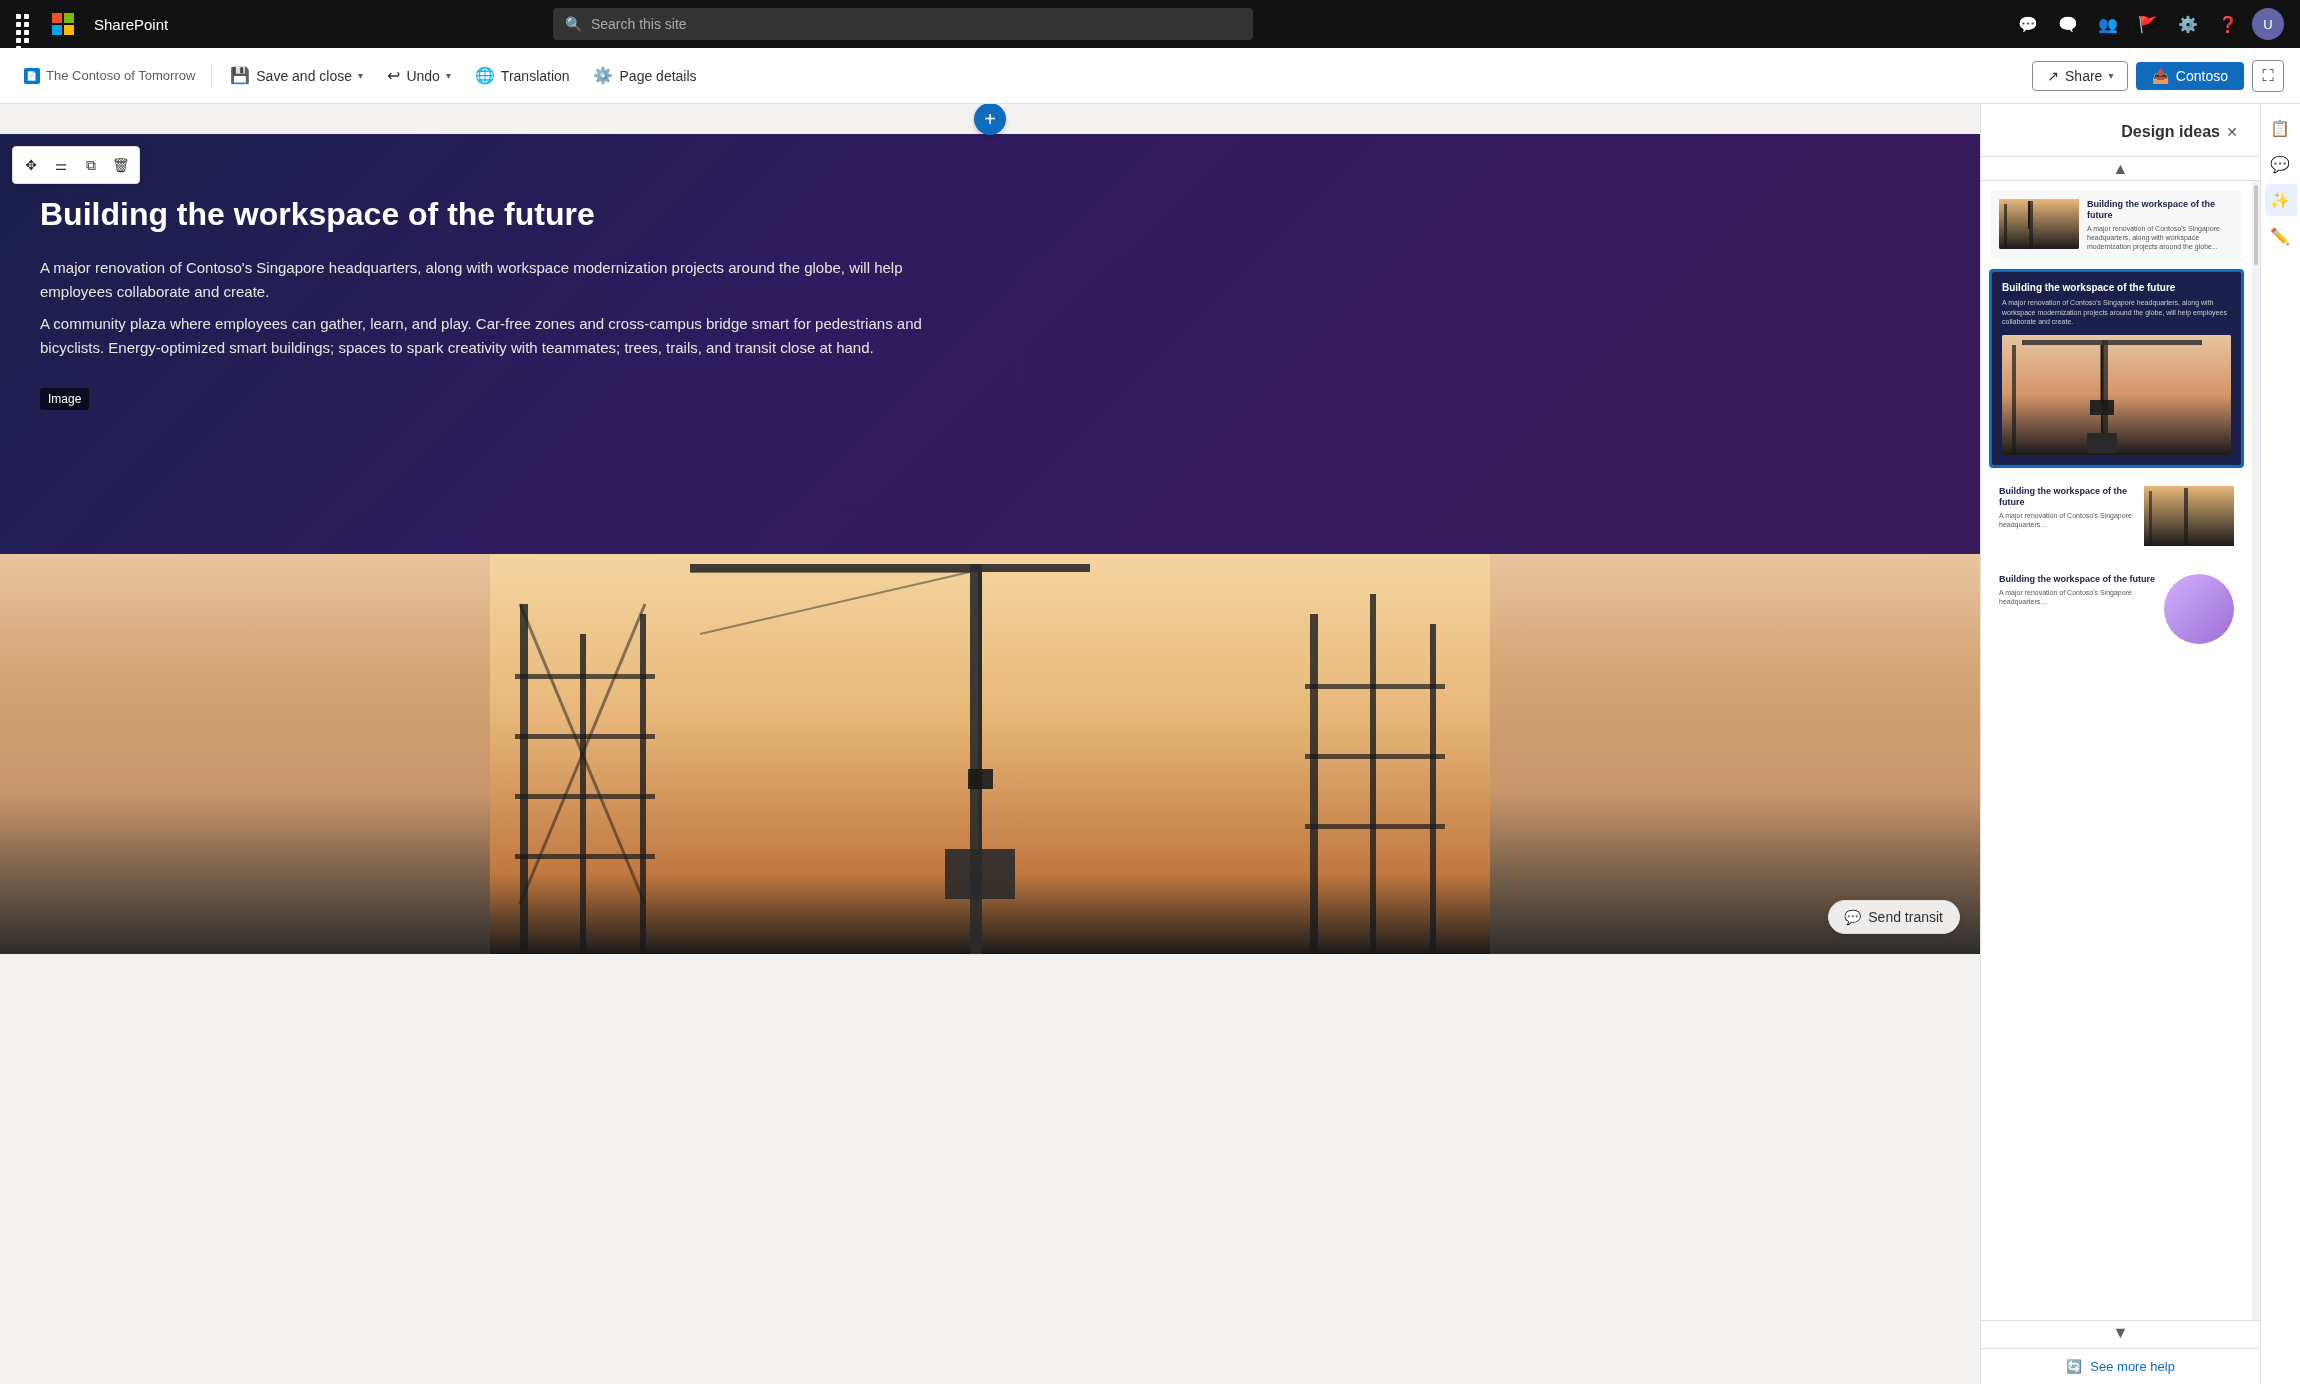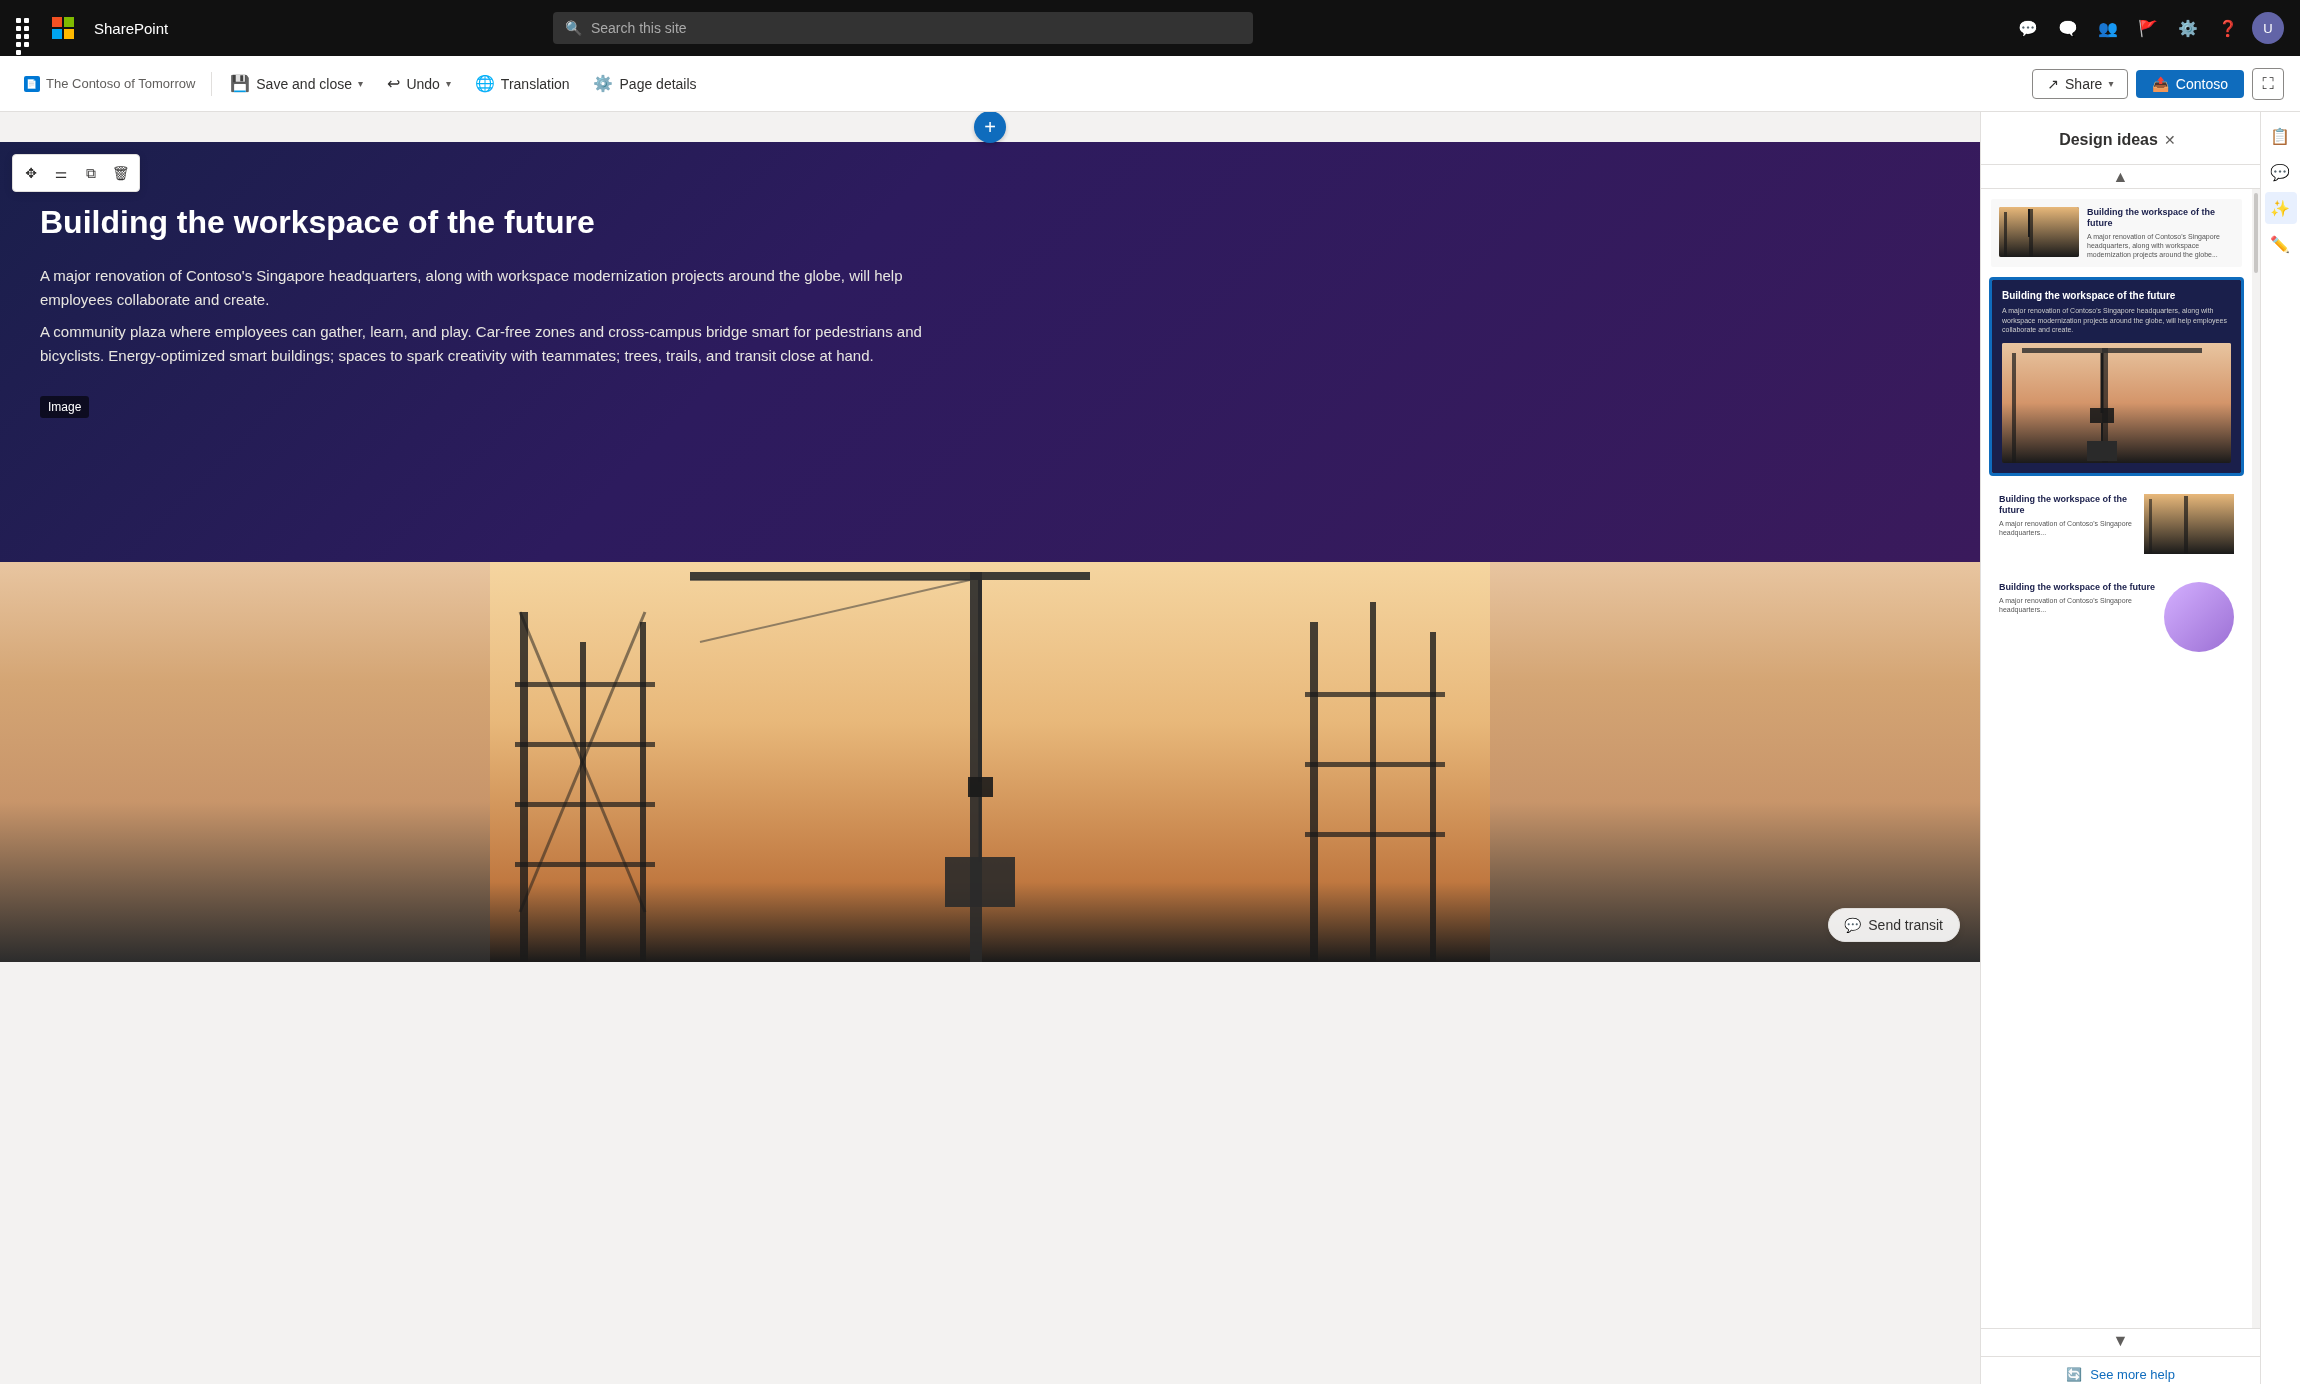--- a/index.html
+++ b/index.html
@@ -3,21 +3,21 @@
   <meta charset="utf-8">
   <style>
     * { box-sizing: border-box; margin: 0; padding: 0; }
     body { font-family: 'Segoe UI', Arial, sans-serif; background: #f3f2f1; overflow: hidden; width: 2300px; height: 1384px; }
 
     
     .top-nav {
       display: flex;
       align-items: center;
       background: #111;
-      height: 56px;
+      height: 48px;
       padding: 0 16px;
       gap: 12px;
       color: #fff;
     }
     .waffle-icon { display: flex; gap: 3px; flex-wrap: wrap; width: 20px; height: 20px; cursor: pointer; }
     .waffle-dot { width: 5px; height: 5px; background: #fff; border-radius: 1px; }
     .ms-logo { display: flex; gap: 2px; margin-left: 4px; }
     .ms-logo-sq { width: 10px; height: 10px; }
     .ms-logo-sq.red { background: #f25022; }
     .ms-logo-sq.green { background: #7fba00; }
@@ -193,21 +193,21 @@
       width: 280px;
       background: #fff;
       border-left: 1px solid #e1dfdd;
       display: flex;
       flex-direction: column;
       overflow: hidden;
     }
     .design-panel-header {
       display: flex;
       align-items: center;
-      justify-content: center;
+      justify-content: flex-end;
       padding: 16px 16px 12px 16px;
       border-bottom: 1px solid #e1dfdd;
     }
     .design-panel-title {
       font-size: 16px;
       font-weight: 600;
       color: #323130;
     }
     .close-panel-btn {
       width: 24px; height: 24px;

